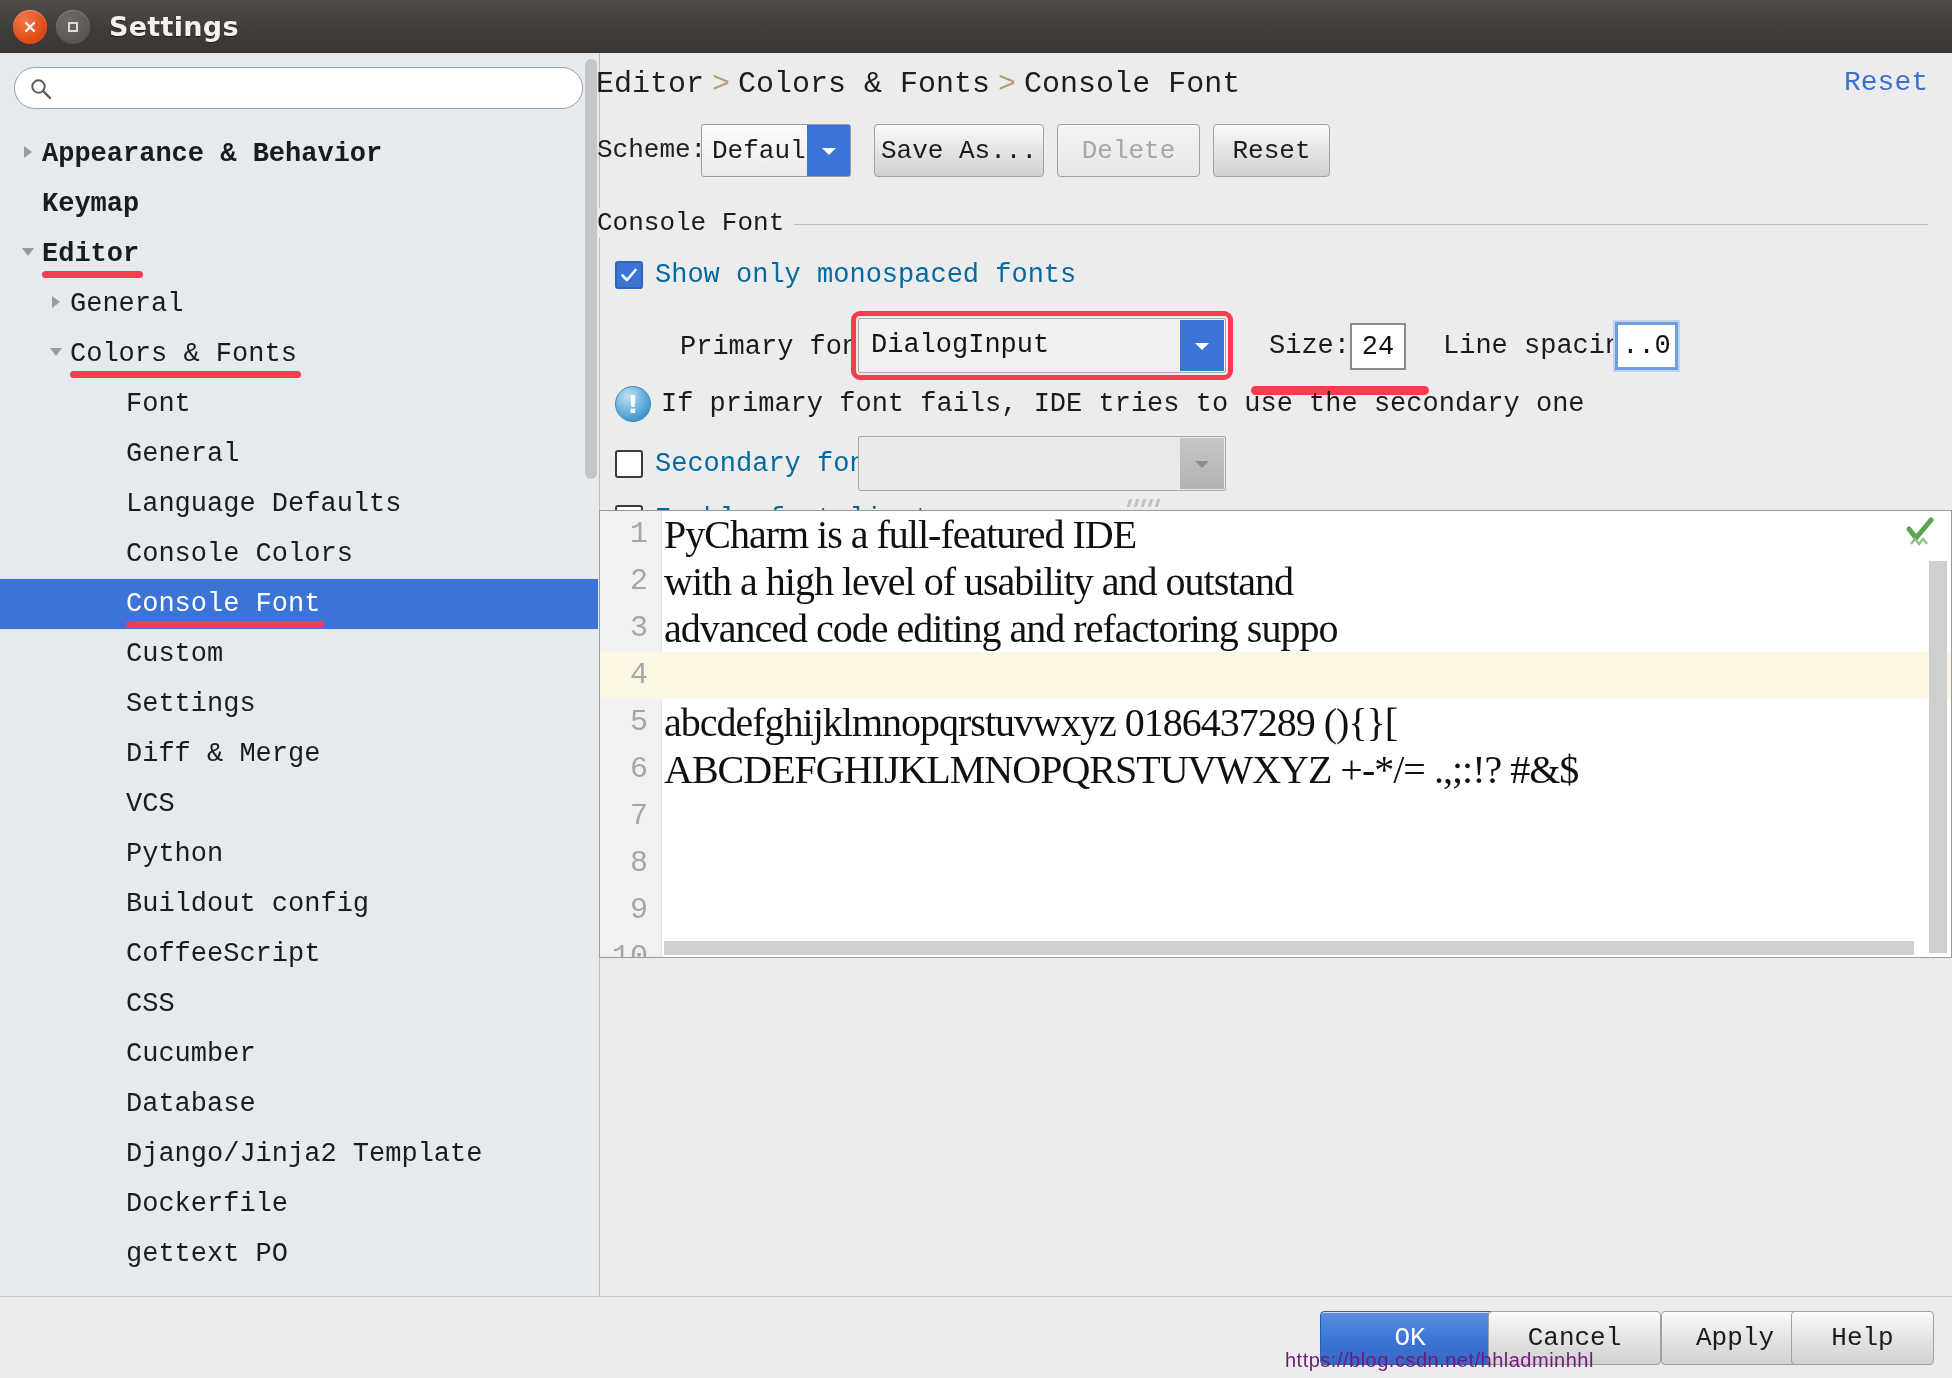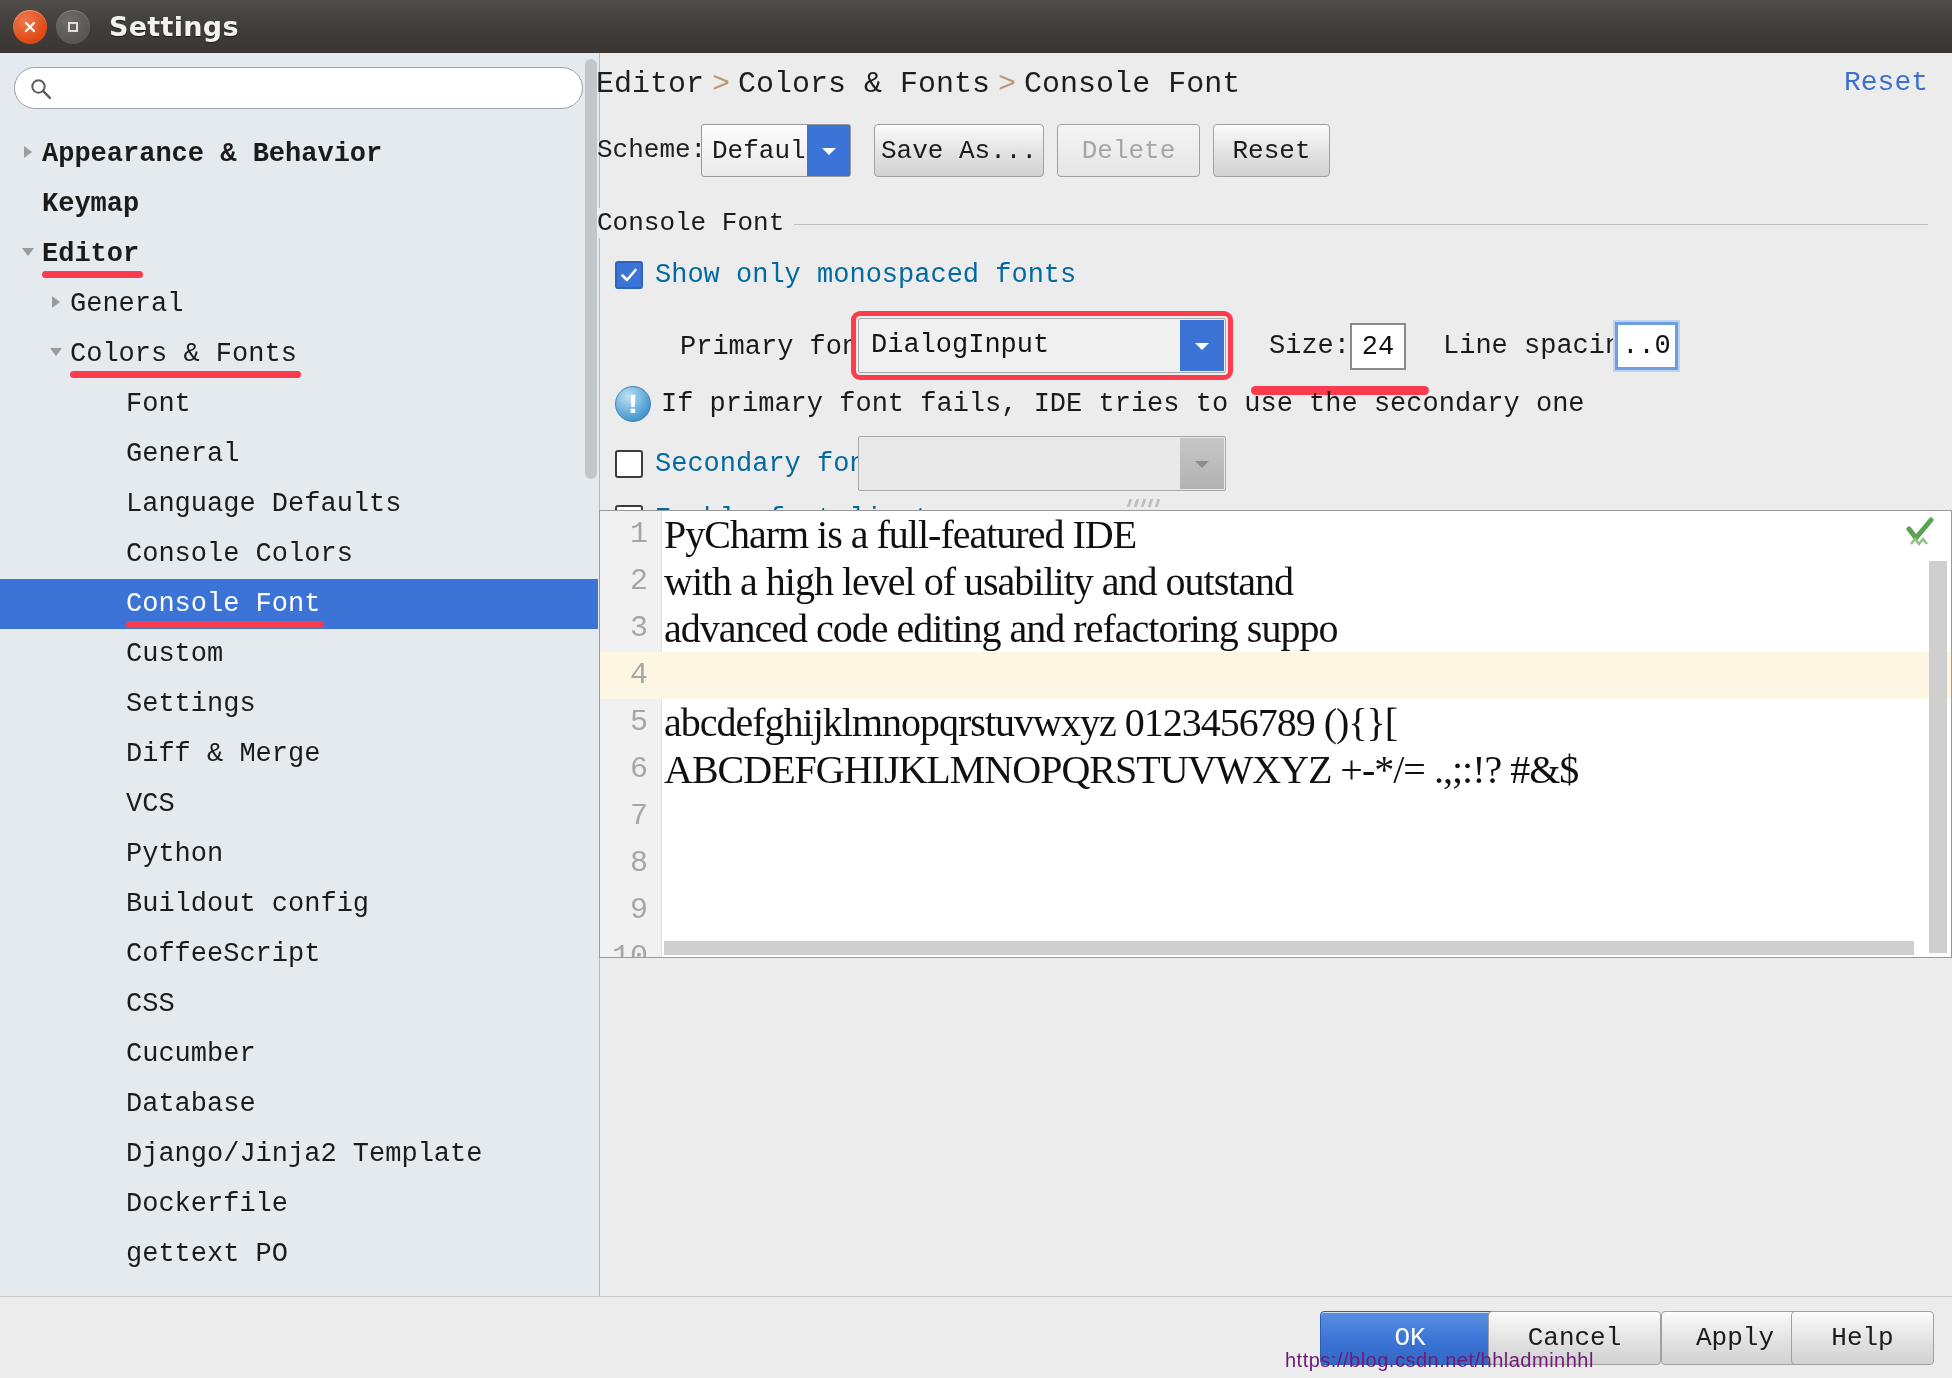--- a/index.html
+++ b/index.html
@@ -452,21 +452,21 @@
             <div class="eline">
               <span class="num">3</span>
               <span class="txt">advanced code editing and refactoring suppo</span>
             </div>
             <div class="eline hl">
               <span class="num">4</span>
               <span class="txt"></span>
             </div>
             <div class="eline">
               <span class="num">5</span>
-              <span class="txt">abcdefghijklmnopqrstuvwxyz 0123456789 (){}[</span>
+              <span class="txt">abcdefghijklmnopqrstuvwxyz 0186437289 (){}[</span>
             </div>
             <div class="eline">
               <span class="num">6</span>
               <span class="txt">ABCDEFGHIJKLMNOPQRSTUVWXYZ +-*/= .,;:!? #&amp;$</span>
             </div>
             <div class="eline">
               <span class="num">7</span>
               <span class="txt"></span>
             </div>
             <div class="eline">

